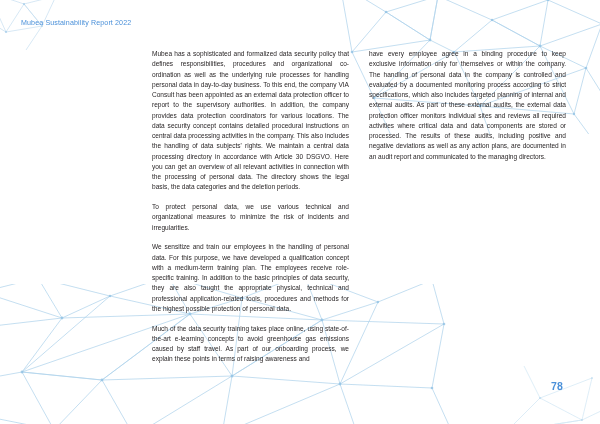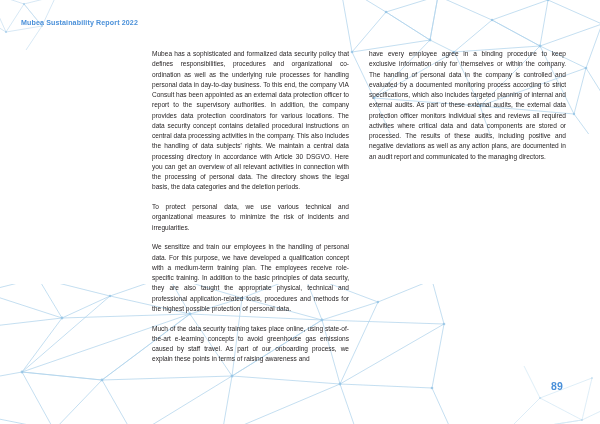--- a/index.html
+++ b/index.html
@@ -53,21 +53,21 @@
     width: 120px;
     height: 80px;
   }
 
   
   #running-head {
     position: absolute;
     left: 21px;
     top: 19px;
     font-size: 7.1px;
-    font-weight: bold;
+    font-weight: normal;
     letter-spacing: 0.12px;
     color: #4a90d9;
     white-space: nowrap;
   }
 
   
   .column {
     position: absolute;
     top: 49px;
     width: 197px;
@@ -241,15 +241,15 @@
     <p>Mubea has a sophisticated and formalized data security policy that defines responsibilities, procedures and organizational co-ordination as well as the underlying rule processes for handling personal data in day-to-day business. To this end, the company VIA Consult has been appointed as an external data protection officer to report to the supervisory authorities. In addition, the company provides data protection coordinators for various locations. The data security concept contains detailed procedural instructions on central data processing activities in the company. This also includes the handling of data subjects' rights. We maintain a central data processing directory in accordance with Article 30 DSGVO. Here you can get an overview of all relevant activities in connection with the processing of personal data. The directory shows the legal basis, the data categories and the deletion periods.</p>
     <p>To protect personal data, we use various technical and organizational measures to minimize the risk of incidents and irregularities.</p>
     <p>We sensitize and train our employees in the handling of personal data. For this purpose, we have developed a qualification concept with a medium-term training plan. The employees receive role-specific training. In addition to the basic principles of data security, they are also taught the appropriate physical, technical and professional application-related tools, procedures and methods for the highest possible protection of personal data.</p>
     <p>Much of the data security training takes place online, using state-of-the-art e-learning concepts to avoid greenhouse gas emissions caused by staff travel. As part of our onboarding process, we explain these points in terms of raising awareness and</p>
   </div>
 
   <div class="column" id="column-right">
     <p>have every employee agree in a binding procedure to keep exclusive information only for themselves or within the company. The handling of personal data in the company is controlled and evaluated by a documented monitoring process according to strict specifications, which also includes targeted planning of internal and external audits. As part of these external audits, the external data protection officer monitors individual sites and reviews all required activities where critical data and data components are stored or processed. The results of these audits, including positive and negative deviations as well as any action plans, are documented in an audit report and communicated to the managing directors.</p>
   </div>
 
-  <div id="page-number">89</div>
+  <div id="page-number">78</div>
 
 </div>
 
 </body></html>

